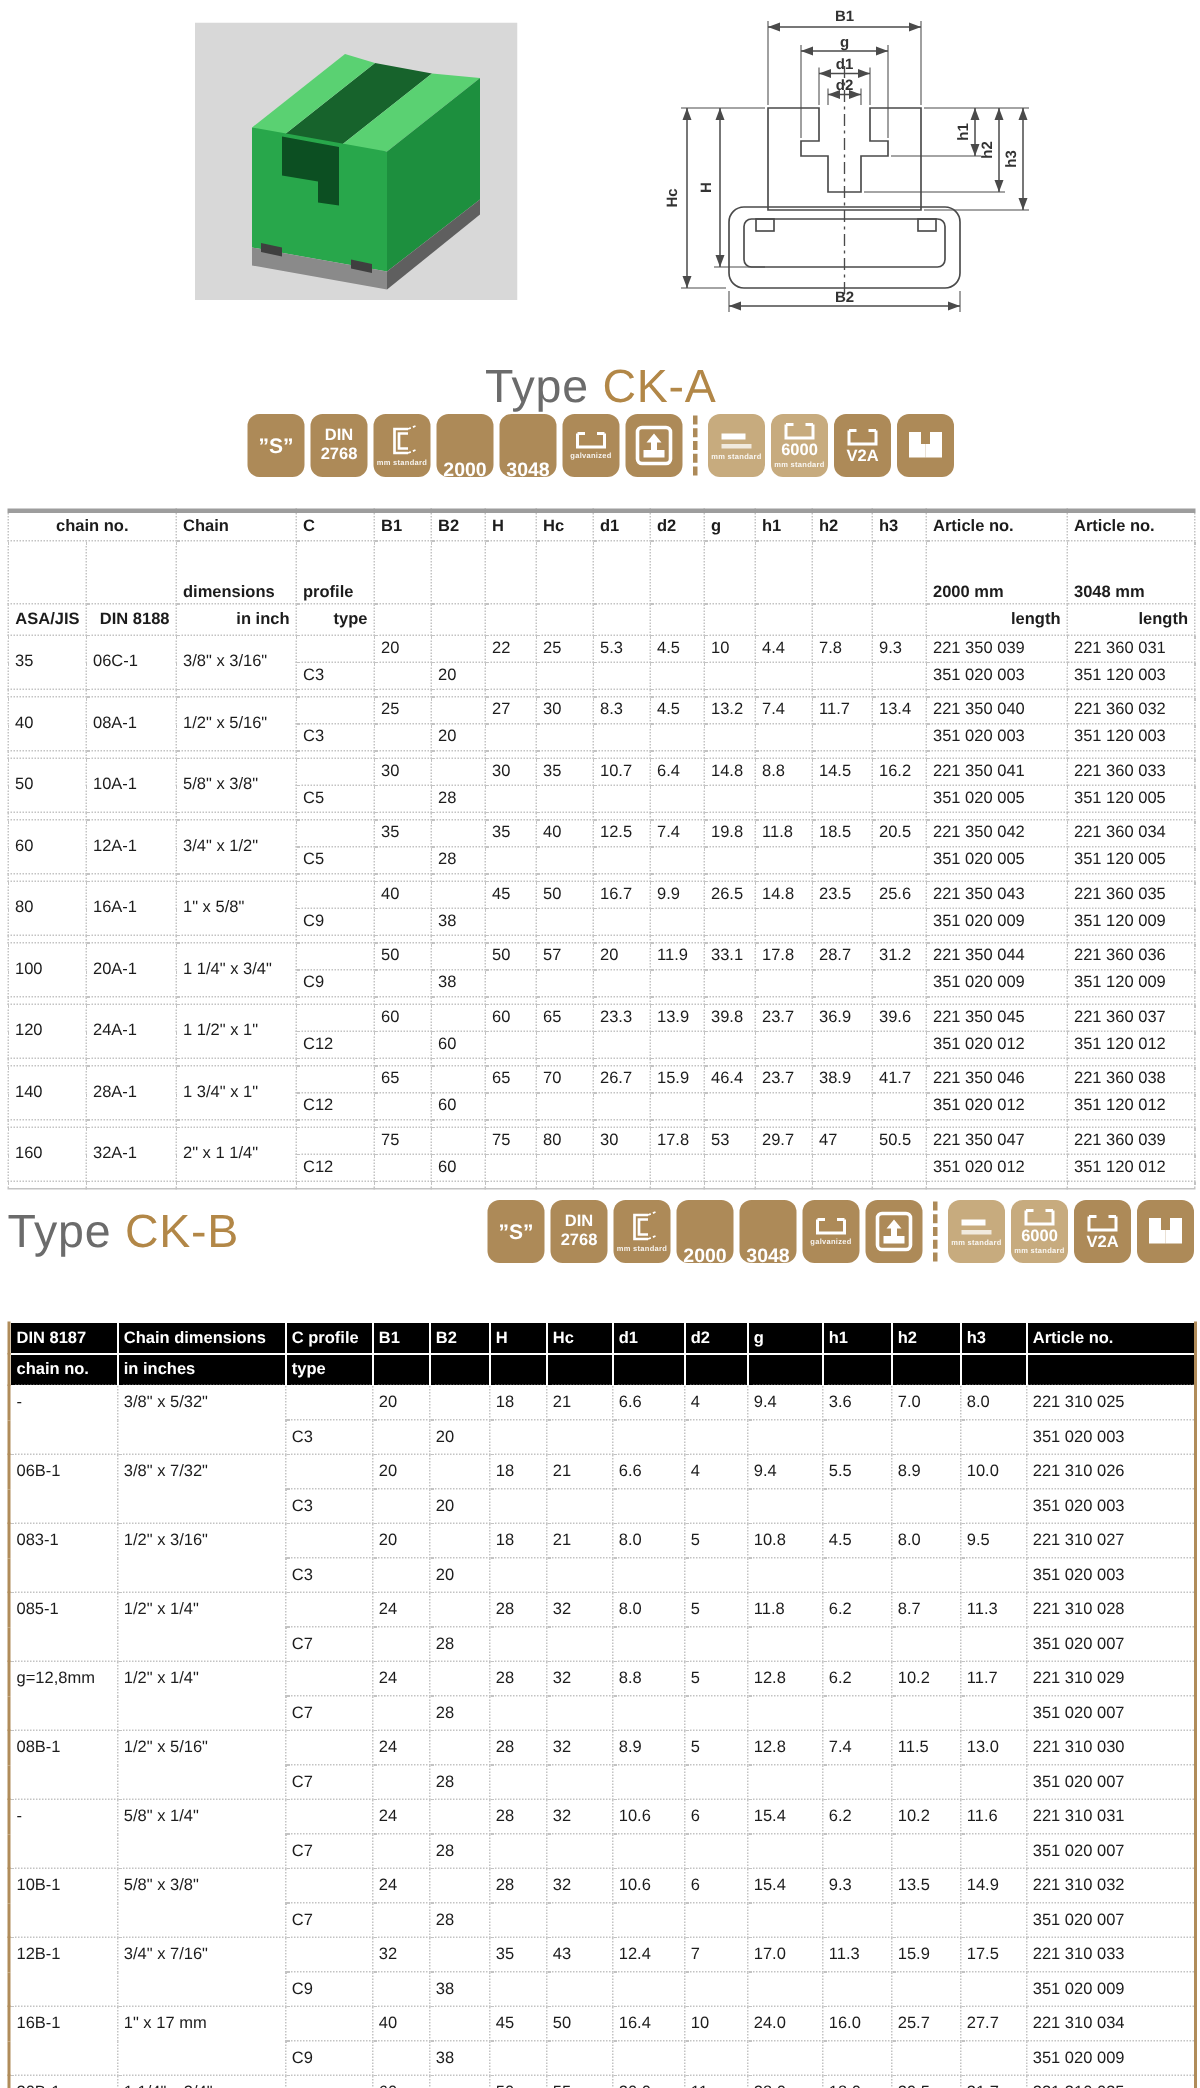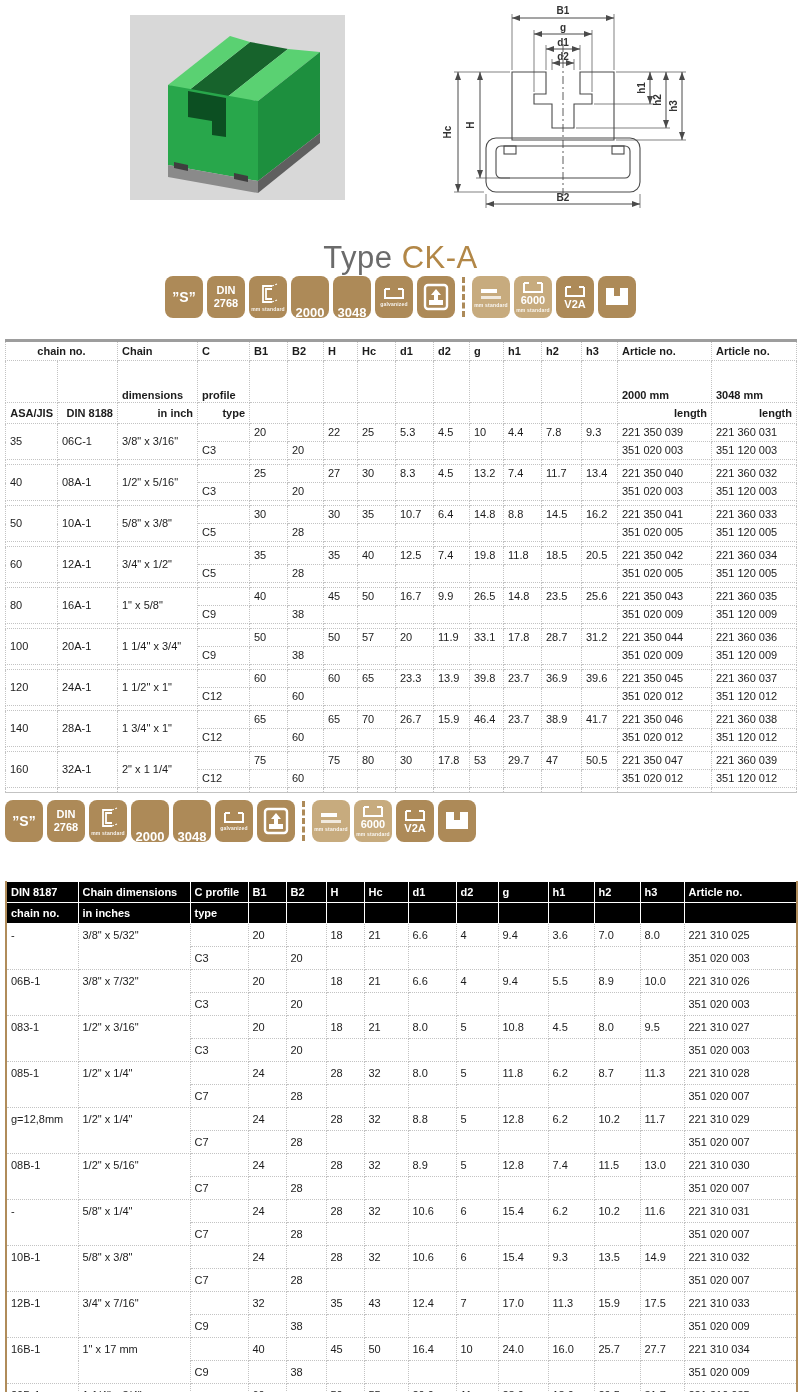--- a/index.html
+++ b/index.html
@@ -743,20 +743,23 @@
           <td></td>
           <td></td>
           <td></td>
           <td></td>
           <td></td>
         </tr>
       </tbody>
   </table>
 
   <div class="sec-head sec-b">
+    <div class="title">
+      <span class="pre">Type </span><span class="name">CK-B</span>
+    </div>
     <div class="icons" id="icons-b">
         <div class="badge">
           <div class="bl big">”S”</div>
         </div>
         <div class="badge">
           <div class="bl">DIN</div>
           <div class="bl">2768</div>
         </div>
         <div class="badge">
           <svg width="26" height="22" viewBox="0 0 26 22">

